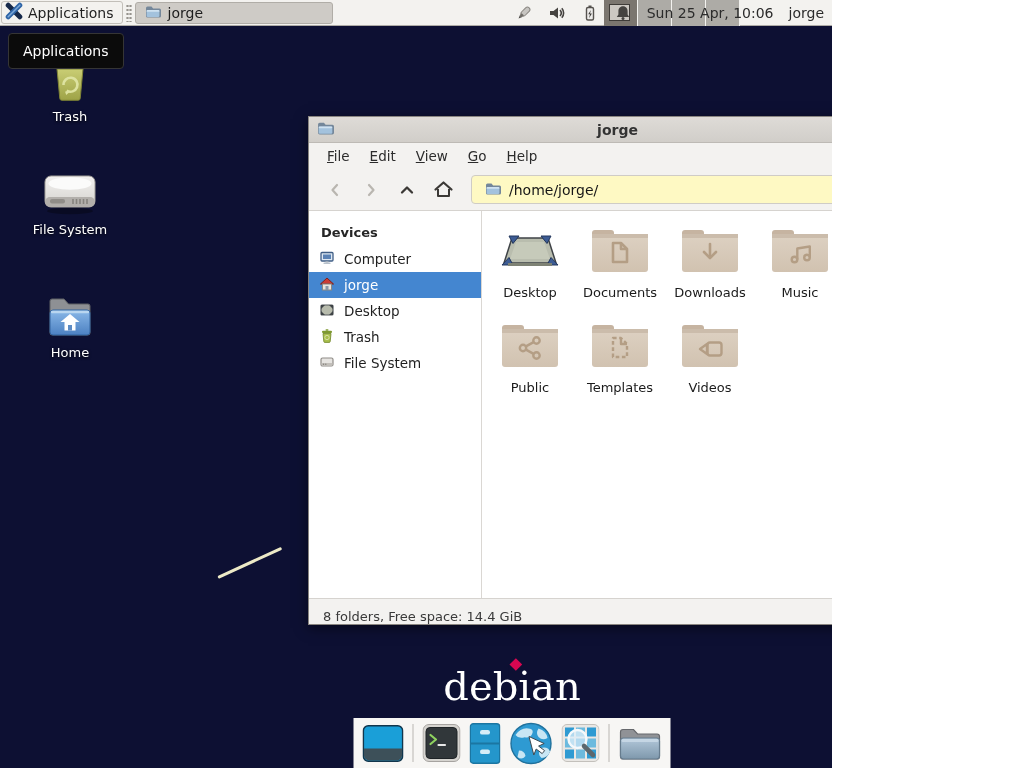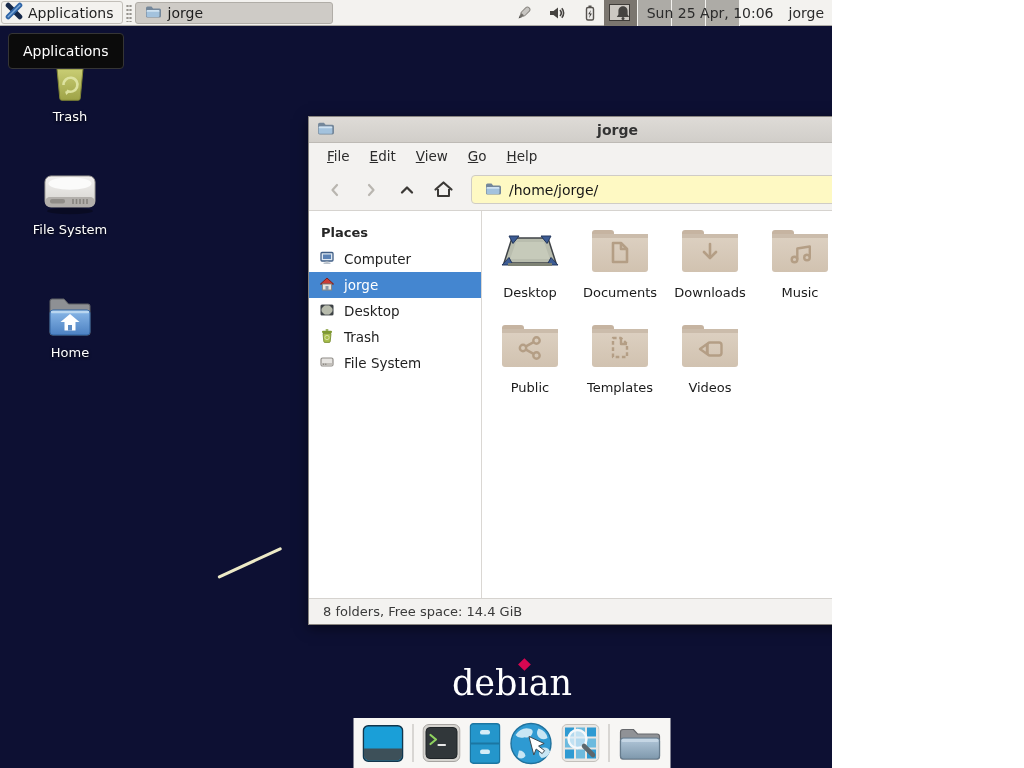--- a/index.html
+++ b/index.html
@@ -73,25 +73,25 @@
   .side-item { display:flex; align-items:center; gap:9px; height:26px; padding-left:10px;
                font-size:13.5px; color:#1f1f1f; }
   .side-item svg { flex:0 0 auto; }
   .side-item.selected { background:#4486d0; color:#fff; }
 
   .files { flex:1; padding:8px 0 0 3px; display:flex; flex-wrap:wrap; align-content:flex-start; }
   .fcell { width:90px; height:95px; display:flex; flex-direction:column; align-items:center; padding-top:6px; }
   .flabel { margin-top:7px; font-size:13px; color:#1b1b1b; }
 
   .statusbar { flex:0 0 26px; background:#f3f2f0; border-top:1px solid #d6d3cf;
-               display:flex; align-items:center; padding-left:14px; font-size:13px; color:#3a3a3a; }
+               display:flex; align-items:flex-end; padding-left:14px; font-size:13px; color:#3a3a3a; }
 
   
   .debian-logo { position:absolute; left:512px; top:664px; transform:translateX(-50%);
-                 font-family:"DejaVu Serif", serif; font-size:35px; color:#fff;
+                 font-family:"DejaVu Serif", serif; font-size:40px; color:#fff;
                  line-height:1.1; z-index:4; }
   .logo-word { position:relative; display:inline-block; }
   .logo-dot-cover { position:absolute; left:65px; top:0; width:13px; height:13px; background:#0d1033; }
   .logo-diamond { position:absolute; left:68px; top:-4px; width:9px; height:9px;
                   background:#d70751; transform:rotate(45deg); }
 
   
   .dock { position:absolute; left:512px; top:718px; transform:translateX(-50%); height:50px;
           background:#f7f6f4; display:flex; align-items:center; gap:9px; padding:0 9px; z-index:30; }
   .dock-sep { width:1px; height:38px; background:#b9b6b1; }
@@ -324,21 +324,21 @@
             <path d="M13 8 a5 5 0 1 1 -1.6 -3.7" stroke="#3b3936" stroke-width="1.7" fill="none"></path>
             <path d="M10.6 1.4 l0.8 3.5 l3.4 -1 z" fill="#3b3936"></path>
           </svg>
         </span>
       </div>
     </div>
 
     <div class="content">
 
       <div class="sidebar">
-        <div class="side-header">Places</div>
+        <div class="side-header">Devices</div>
 
         <div class="side-item">
           <span>
             <svg width="16" height="16" viewBox="0 0 16 16">
               <rect x="2" y="2.5" width="12" height="8.5" rx="1" fill="#dfe8f2" stroke="#3f5d85" stroke-width="1.3"></rect>
               <rect x="4" y="4.5" width="8" height="4.5" fill="#5b82b4"></rect>
               <rect x="6.5" y="11" width="3" height="1.6" fill="#9aa7b5"></rect>
               <rect x="4.5" y="12.6" width="7" height="1.4" rx="0.6" fill="#b9c2cc"></rect>
             </svg>
           </span>

